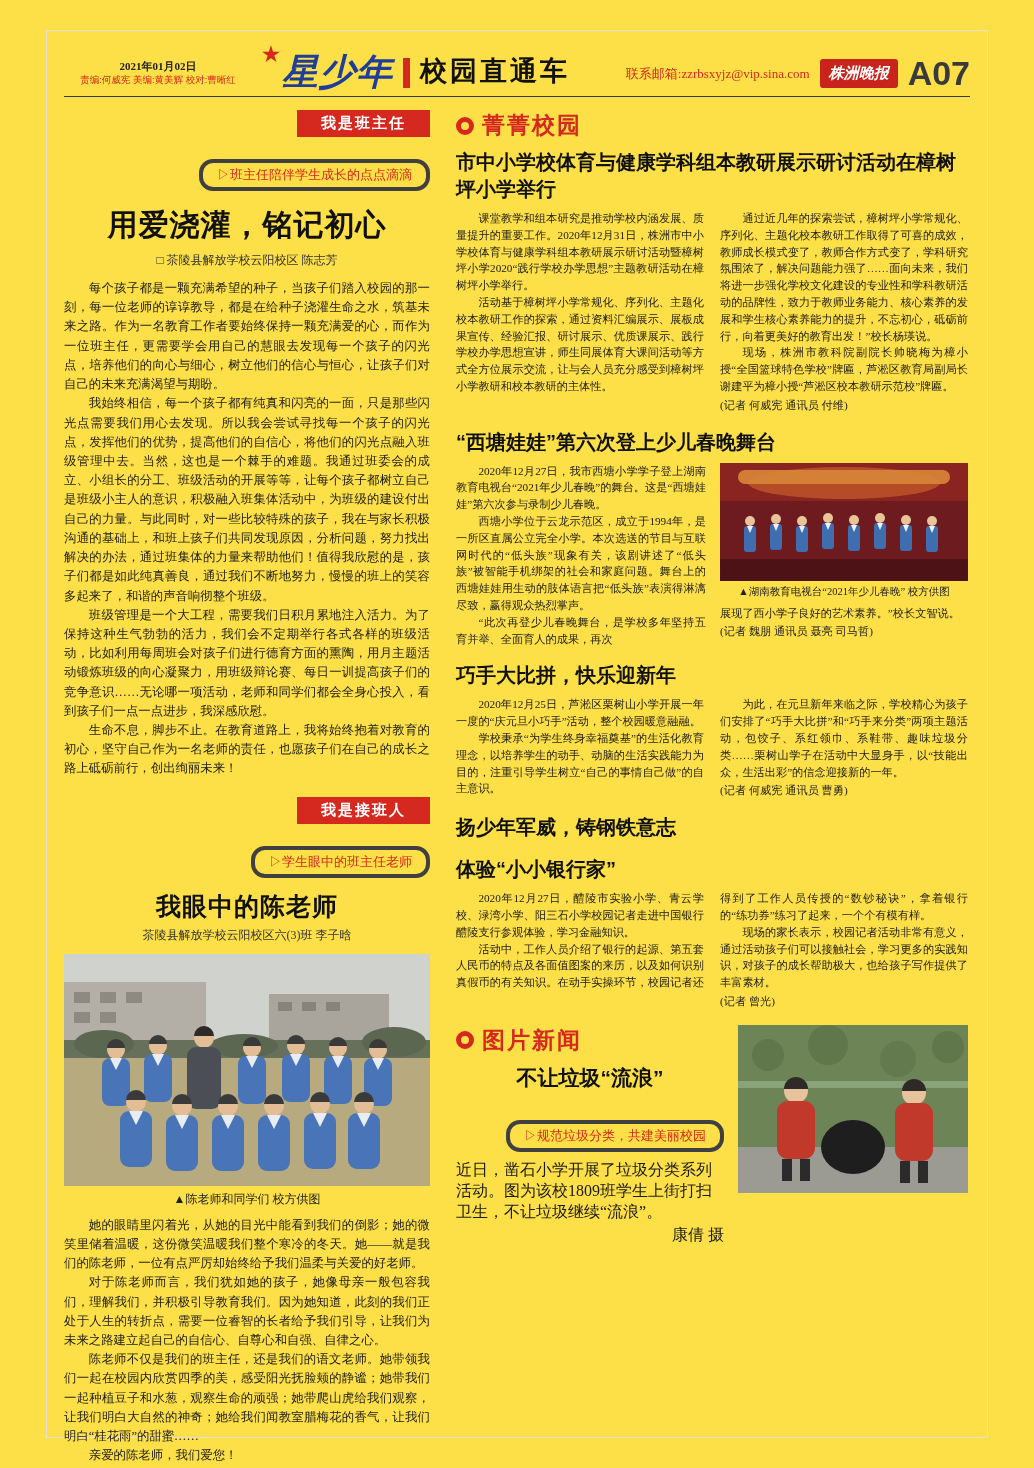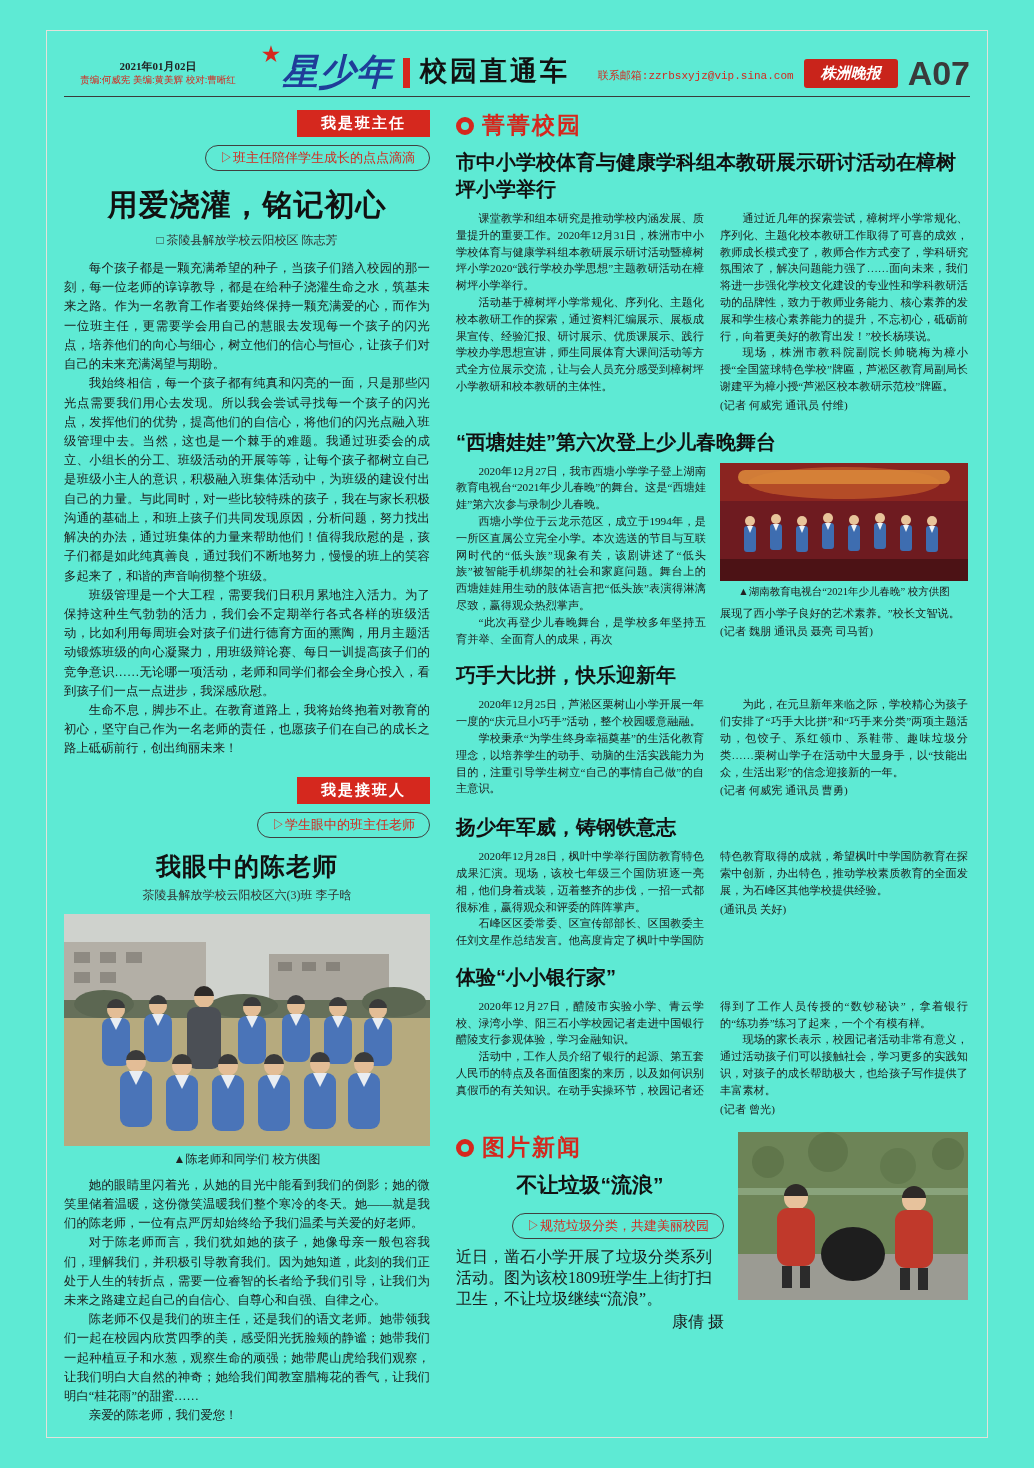--- a/index.html
+++ b/index.html
@@ -1,41 +1,41 @@
 <!DOCTYPE html>
 <html><head>
 <meta charset="utf-8">
 <style>
   * { margin:0; padding:0; box-sizing:border-box; }
   html,body { background:#ffffff; }
   body { width:1034px; height:1468px; font-family:"Liberation Serif", serif; color:#1a1a1a; }
-  .page { position:relative; width:1034px; height:1468px; background:#5eead4; overflow:hidden; }
+  .page { position:relative; width:1034px; height:1468px; background:#fde047; overflow:hidden; }
   .frame { position:absolute; left:46px; top:30px; right:46px; bottom:30px; border:1px solid #e3e1da; pointer-events:none; }
 
   
   .header { position:absolute; left:64px; top:40px; width:906px; height:50px; display:flex; align-items:flex-end; gap:10px; }
   .header-meta { width:188px; text-align:center; padding-bottom:3px; }
   .header-date { font-size:11px; font-weight:bold; color:#222; display:block; }
   .header-credits { font-size:9.5px; color:#d5281e; display:block; margin-top:0; font-family:"Liberation Sans",sans-serif; }
   .masthead { position:relative; font-size:36px; line-height:1; font-weight:bold; font-style:italic; color:#1f3d99; font-family:"Liberation Sans",sans-serif; letter-spacing:1px; padding-left:20px; }
   .masthead-star { position:absolute; left:0; top:-10px; color:#d5281e; font-size:20px; font-style:normal; }
   .red-bar { width:7px; height:30px; background:#d5281e; margin-bottom:2px; }
   .section-name { font-size:27px; font-weight:bold; letter-spacing:3px; padding-bottom:1px; font-family:"Liberation Sans",sans-serif; color:#111; }
-  .email { margin-left:auto; color:#d5281e; font-size:11px; padding-bottom:7px; font-family:Liberation Mono, monospace; }
-  .paper-logo { background:#c9241b; color:#fff; font-weight:bold; font-style:italic; font-size:15px; padding:5px 17px; border-radius:3px; margin-bottom:2px; white-space:nowrap;margin-top:9px; }
+  .email { margin-left:auto; color:#d5281e; font-size:13px; padding-bottom:7px; font-family:Liberation Serif, serif; }
+  .paper-logo { background:#c9241b; color:#fff; font-weight:bold; font-style:italic; font-size:15px; padding:5px 9px; border-radius:3px; margin-bottom:2px; white-space:nowrap;margin-top:9px; }
   .page-num { font-size:34px; font-weight:bold; color:#3a3a3a; font-family:"Liberation Sans",sans-serif; line-height:1; }
   .header-rule { position:absolute; left:64px; right:64px; top:96px; border-top:1.5px solid #3a3a3a; }
 
   
   .left-col { position:absolute; left:64px; top:110px; width:366px; }
   .center { text-align:right; }
   .ribbon { display:inline-block; position:relative; background:#d5281e; color:#fff; font-weight:bold; font-size:15px; padding:4px 24px; font-family:"Liberation Sans",sans-serif; letter-spacing:2px; }
   .ribbon::before { content:""; position:absolute; left:-13px; top:6px; width:15px; height:17px; background:#a6170e; clip-path:polygon(0 0,100% 0,100% 100%,0 100%,35% 50%); z-index:-1; }
   .ribbon::after { content:""; position:absolute; right:-13px; top:6px; width:15px; height:17px; background:#a6170e; clip-path:polygon(0 0,100% 0,70% 50%,100% 100%,0 100%); z-index:-1; }
-  .tagline { display:inline-block; border:1px solid #404040; border-radius:14px; color:#d5281e; padding:3px 14px; font-size:13px; margin-top:8px; font-family:"Liberation Sans",sans-serif; }
+  .tagline { display:inline-block; border:4px solid #404040; border-radius:14px; color:#d5281e; padding:3px 14px; font-size:13px; margin-top:22px; font-family:"Liberation Sans",sans-serif; }
   .left-title { text-align:center; font-size:30px; font-weight:bold; letter-spacing:1px; margin:14px 0 6px; color:#111; }
   .left-title-sm { text-align:center; font-size:25px; font-weight:bold; letter-spacing:1px; margin:12px 0 4px; color:#111; }
   .left-byline { text-align:center; font-size:12px; color:#333; margin-bottom:10px; }
   .body p { font-size:12.4px; line-height:1.55; text-align:justify; text-indent:2em; color:#1c1c1c; }
   .photo-wrap { margin:8px 0 4px; line-height:0; }
   .caption { font-size:12px; text-align:center; color:#222; margin:5px 0 8px; }
   .left-section2 { margin-top:18px; }
 
   
   .right-col { position:absolute; left:456px; top:110px; width:512px; }
@@ -300,25 +300,20 @@
       <div class="two-col">
         <p>2020年12月25日，芦淞区栗树山小学开展一年一度的“庆元旦小巧手”活动，整个校园暖意融融。</p>
         <p>学校秉承“为学生终身幸福奠基”的生活化教育理念，以培养学生的动手、动脑的生活实践能力为目的，注重引导学生树立“自己的事情自己做”的自主意识。</p>
         <p>为此，在元旦新年来临之际，学校精心为孩子们安排了“巧手大比拼”和“巧手来分类”两项主题活动，包饺子、系红领巾、系鞋带、趣味垃圾分类……栗树山学子在活动中大显身手，以“技能出众，生活出彩”的信念迎接新的一年。</p>
         <p class="credit">(记者 何威宪 通讯员 曹勇)</p>
       </div>
     </div>
 
     <div class="r-article">
       <h3 class="r-title">扬少年军威，铸钢铁意志</h3>
-      <div class="two-col">
-        <p>2020年12月28日，枫叶中学举行国防教育特色成果汇演。现场，该校七年级三个国防班逐一亮相，他们身着戎装，迈着整齐的步伐，一招一式都很标准，赢得观众和评委的阵阵掌声。</p>
-        <p>石峰区区委常委、区宣传部部长、区国教委主任刘文星作总结发言。他高度肯定了枫叶中学国防特色教育取得的成就，希望枫叶中学国防教育在探索中创新，办出特色，推动学校素质教育的全面发展，为石峰区其他学校提供经验。</p>
-        <p class="credit">(通讯员 关好)</p>
-      </div>
     </div>
 
     <div class="r-article">
       <h3 class="r-title">体验“小小银行家”</h3>
       <div class="two-col">
         <p>2020年12月27日，醴陵市实验小学、青云学校、渌湾小学、阳三石小学校园记者走进中国银行醴陵支行参观体验，学习金融知识。</p>
         <p>活动中，工作人员介绍了银行的起源、第五套人民币的特点及各面值图案的来历，以及如何识别真假币的有关知识。在动手实操环节，校园记者还得到了工作人员传授的“数钞秘诀”，拿着银行的“练功券”练习了起来，一个个有模有样。</p>
         <p>现场的家长表示，校园记者活动非常有意义，通过活动孩子们可以接触社会，学习更多的实践知识，对孩子的成长帮助极大，也给孩子写作提供了丰富素材。</p>
         <p class="credit">(记者 曾光)</p>
       </div>

